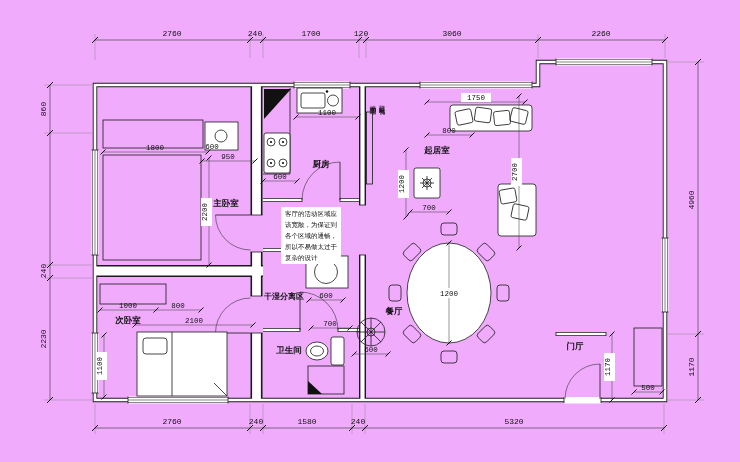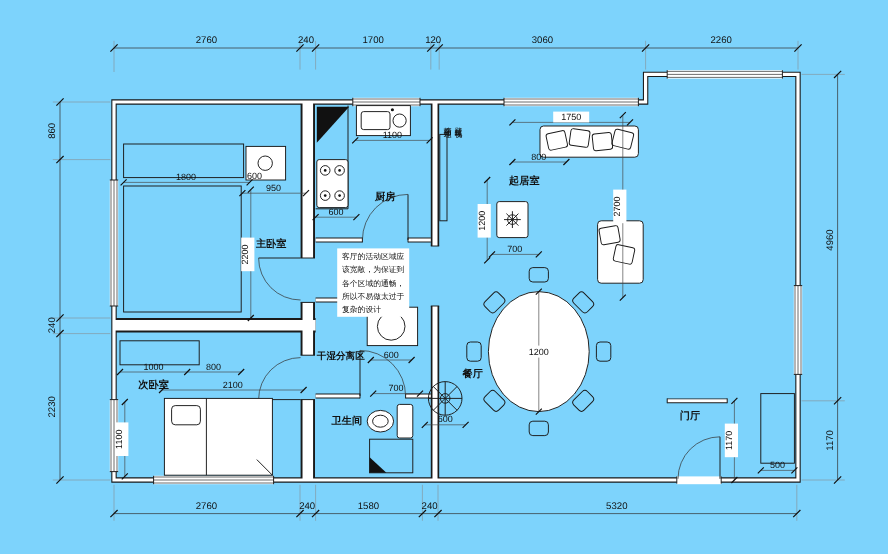--- a/index.html
+++ b/index.html
@@ -1,17 +1,17 @@
 <!DOCTYPE html>
 <html><head>
 <meta charset="utf-8">
 <style>
   html,body{margin:0;padding:0;background:#fff;}
   body{font-family:"Liberation Sans", sans-serif;}
-  .canvas{position:relative;width:740px;height:462px;background:#7dd3fc;overflow:hidden;}
+  .canvas{position:relative;width:740px;height:462px;background:#f0abfc;overflow:hidden;font-family:Liberation Mono, monospace;}
   svg text{fill:#111;}
   .dim{font-size:7.5px;text-anchor:middle;}
   .rdim{font-size:8px;text-anchor:middle;}
   .rlabel{font-size:8.5px;font-weight:bold;text-anchor:middle;}
   .note{font-size:6.5px;}
   .ln{stroke:#1a1a1a;stroke-width:0.8;fill:none;}
   .ln2{stroke:#333;stroke-width:0.6;fill:none;}
   .ext{stroke:#888;stroke-width:0.45;fill:none;}
   .dimline{stroke:#444;stroke-width:0.55;fill:none;}
   .tick{stroke:#111;stroke-width:1;fill:none;}

